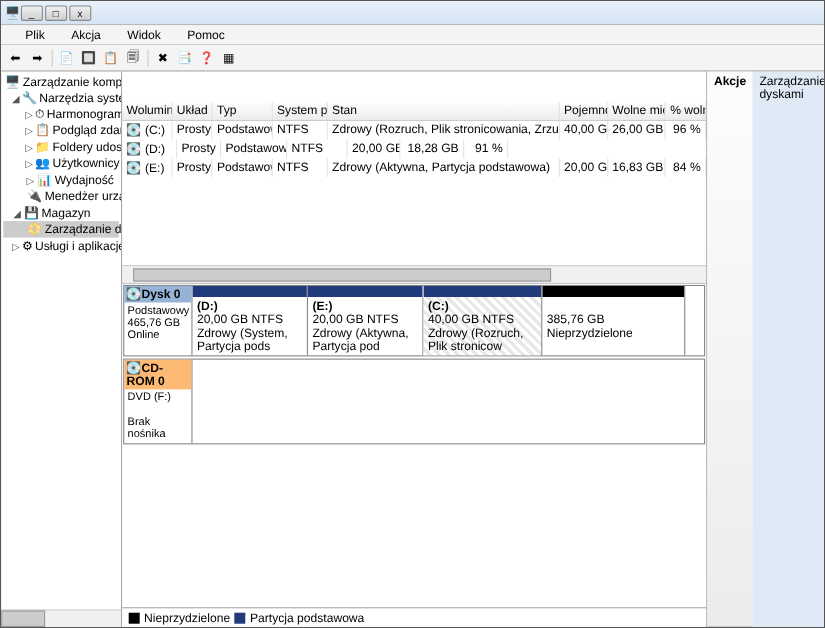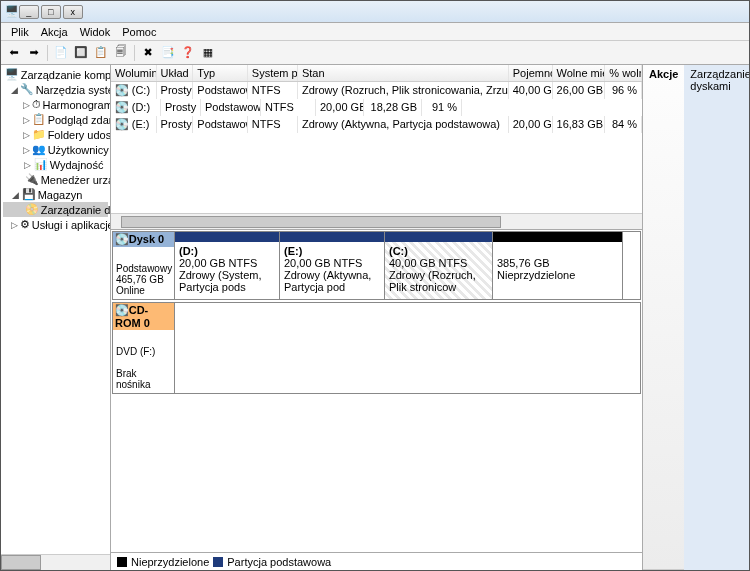--- a/index.html
+++ b/index.html
@@ -2,44 +2,44 @@
 <html><head>
 <meta charset="utf-8">
 <style>
 * { box-sizing: border-box; font-family: Tahoma, sans-serif; font-size: 11px; }
 body { margin: 0; background: #fff; width: 750px; height: 571px; overflow: hidden; display: flex; flex-direction: column; border: 1px solid #555; }
 .titlebar { background: linear-gradient(#e8f0f8,#d4e4f4); height: 22px; display: flex; align-items: center; padding: 0 4px; border-bottom: 1px solid #aaa; }
 .titlebar .title { flex: 1; color: #333; }
 .winbtns { display: flex; gap: 2px; }
 .winbtn { width: 20px; height: 14px; background: linear-gradient(#f0f0f0,#d0d0d0); border: 1px solid #888; border-radius: 2px; font-size: 9px; text-align: center; line-height: 12px; cursor: pointer; }
 .menubar { background: #f4f4f4; height: 18px; display: flex; align-items: center; padding: 0 4px; border-bottom: 1px solid #ccc; }
-.menuitem { padding: 0 6px; cursor: pointer; }
+.menuitem { padding: 0 6px; cursor: pointer; margin-left: 12px; }
 .toolbar { background: #f4f4f4; height: 24px; display: flex; align-items: center; padding: 0 4px; gap: 2px; border-bottom: 1px solid #aaa; }
 .tbtn { width: 18px; height: 18px; border: 1px solid transparent; display: flex; align-items: center; justify-content: center; cursor: pointer; }
 .tsep { width: 1px; height: 16px; background: #ccc; margin: 0 2px; }
 .main { flex: 1; display: flex; overflow: hidden; }
 .tree { width: 110px; border-right: 1px solid #aaa; overflow: hidden; padding: 2px; position: relative; }
 .tree-row { white-space: nowrap; padding: 1px 0; display: flex; align-items: center; gap: 2px; cursor: pointer; }
 .tree-row .exp { width: 9px; text-align: center; color: #555; font-size: 9px; }
 .tree-row.sel { background: #ccc; }
 .tree-scroll { position: absolute; bottom: 0; left: 0; right: 0; height: 16px; background: #f0f0f0; border-top: 1px solid #ccc; display: flex; }
 .tree-scroll .thumb { width: 40px; height: 100%; background: #ccc; border: 1px solid #999; }
 .center { flex: 1; display: flex; flex-direction: column; border-right: 1px solid #aaa; overflow: hidden; }
-.grid { height: 165px; display: flex; flex-direction: column; border-bottom: 1px solid #aaa; }
+.grid { height: 165px; display: flex; flex-direction: column; border-bottom: 1px solid #aaa; margin-top: 28px; }
 .ghead { display: flex; background: linear-gradient(#fdfdfd,#ececec); border-bottom: 1px solid #ccc; }
 .ghead div, .grow div { padding: 2px 4px; border-right: 1px solid #e4e4e4; overflow: hidden; white-space: nowrap; }
 .grow { display: flex; }
 .c-vol{width:50px}.c-layout{width:40px}.c-type{width:60px}.c-fs{width:55px}.c-status{width:235px}.c-cap{width:48px;text-align:right}.c-free{width:58px;text-align:right}.c-pct{width:40px;text-align:right}
 .gbody { flex: 1; overflow: hidden; }
 .hscroll { height: 16px; background: #f0f0f0; border-top: 1px solid #ccc; display: flex; align-items: center; }
 .hscroll .thumb { margin-left: 10px; width: 380px; height: 12px; background: #ccc; border: 1px solid #999; }
 .disks { flex: 1; overflow: auto; padding: 1px; background: #fff; }
 .diskrow { display: flex; border: 1px solid #888; margin-bottom: 2px; }
 .diskinfo { width: 62px; padding: 3px; border-right: 1px solid #888; font-size: 10px; }
-.diskinfo .dh { background: #95b3d7; padding: 1px 2px; margin: -3px -3px 16px -3px; font-weight: bold; }
+.diskinfo .dh { background: #95b3d7; padding: 1px 2px; margin: -3px -3px 2px -3px; font-weight: bold; }
 .diskinfo.cd .dh { background: #fdba74; }
 .parts { flex: 1; display: flex; }
 .part { border-right: 1px solid #888; padding: 2px 4px; font-size: 10px; position: relative; overflow: hidden; }
 .part .bar { position: absolute; top: 0; left: 0; right: 0; height: 10px; }
 .part.primary .bar { background: #1f3b7b; }
 .part.unalloc .bar { background: #000; }
 .part.sel { background: repeating-linear-gradient(45deg,#fff,#fff 3px,#e8e8e8 3px,#e8e8e8 6px); }
 .part .txt { margin-top: 11px; }
 .legend { height: 18px; border-top: 1px solid #aaa; display: flex; align-items: center; padding: 0 6px; gap: 4px; background: #fff; }
 .legend .sw { width: 10px; height: 10px; display: inline-block; }

